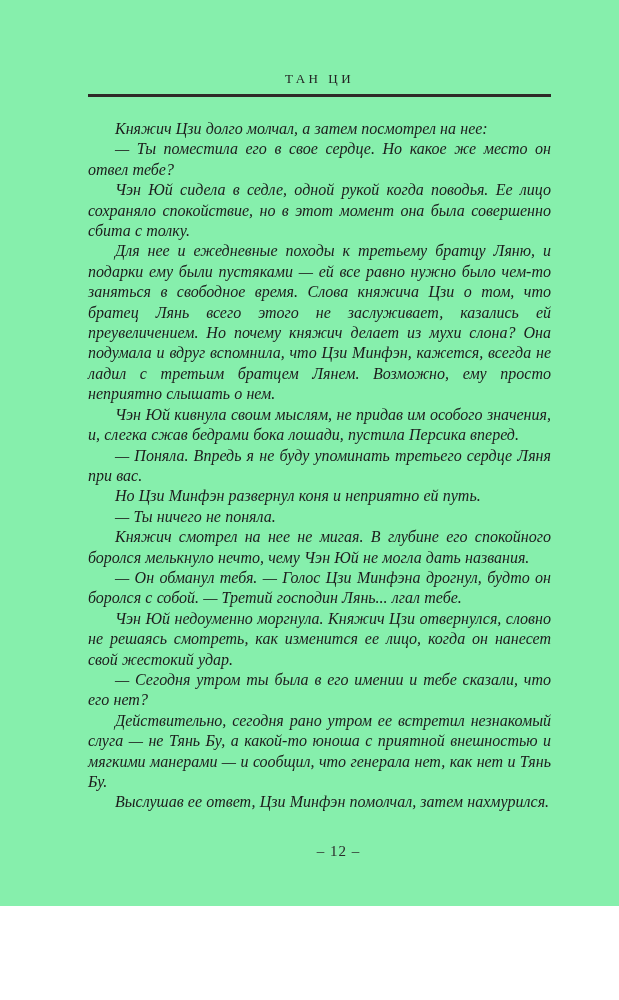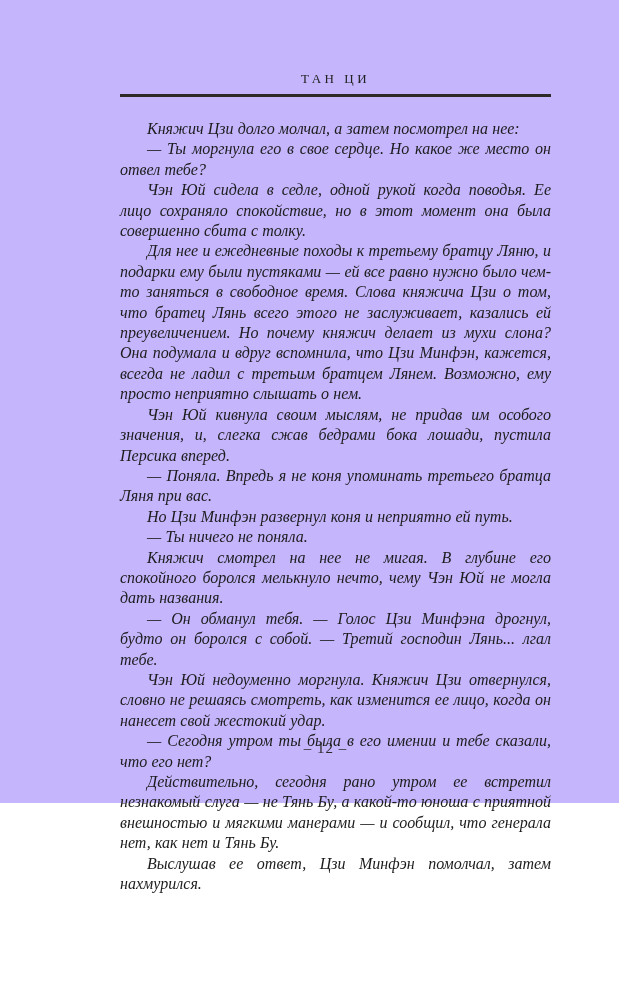--- a/index.html
+++ b/index.html
@@ -12,23 +12,23 @@
       height: 1000px;
       overflow: hidden;
       font-family: "Liberation Serif", "DejaVu Serif", serif;
       color: #1c1c1c;
       -webkit-font-smoothing: antialiased;
     }
     .book-page {
       position: relative;
       box-sizing: border-box;
       width: 619px;
-      height: 803px;
-      background: #c4b5fd;
-      padding: 72px 68px 0 120px; 
+      height: 906px;
+      background: #86efac;
+      padding: 72px 68px 0 88px; 
     }
     .running-head {
       text-align: center;
     }
     .author {
       font-size: 13px;
       letter-spacing: 3.5px;
       text-transform: uppercase;
       color: #222;
       line-height: 1;
@@ -49,45 +49,45 @@
       word-spacing: 0.2px;
     }
     .text-body p {
       margin: 0;
       padding: 0;
       text-indent: 27px;
       font-style: italic;
     }
     .folio {
       position: absolute;
-      left: 100px;
+      left: 113px;
       width: 451px; 
       bottom: 46px;
       text-align: center;
       font-size: 15px;
       color: #2a2a2a;
       letter-spacing: 1px;
     }
   </style>
 </head>
 <body>
 
 <div class="book-page">
   <div class="running-head">
     <div class="author">ТАН ЦИ</div>
     <div class="head-rule"></div>
   </div>
 
   <div class="text-body">
       <p>Княжич Цзи долго молчал, а затем посмотрел на нее:</p>
-      <p>— Ты моргнула его в свое сердце. Но какое же место он отвел тебе?</p>
+      <p>— Ты поместила его в свое сердце. Но какое же место он отвел тебе?</p>
       <p>Чэн Юй сидела в седле, одной рукой когда поводья. Ее лицо сохраняло спокойствие, но в этот момент она была совершенно сбита с толку.</p>
       <p>Для нее и ежедневные походы к третьему братцу Ляню, и подарки ему были пустяками — ей все равно нужно было чем-то заняться в свободное время. Слова княжича Цзи о том, что братец Лянь всего этого не заслуживает, казались ей преувеличением. Но почему княжич делает из мухи слона? Она подумала и вдруг вспомнила, что Цзи Минфэн, кажется, всегда не ладил с третьим братцем Лянем. Возможно, ему просто неприятно слышать о нем.</p>
       <p>Чэн Юй кивнула своим мыслям, не придав им особого значения, и, слегка сжав бедрами бока лошади, пустила Персика вперед.</p>
-      <p>— Поняла. Впредь я не коня упоминать третьего братца Ляня при вас.</p>
+      <p>— Поняла. Впредь я не буду упоминать третьего сердце Ляня при вас.</p>
       <p>Но Цзи Минфэн развернул коня и неприятно ей путь.</p>
       <p>— Ты ничего не поняла.</p>
       <p>Княжич смотрел на нее не мигая. В глубине его спокойного боролся мелькнуло нечто, чему Чэн Юй не могла дать названия.</p>
       <p>— Он обманул тебя. — Голос Цзи Минфэна дрогнул, будто он боролся с собой. — Третий господин Лянь... лгал тебе.</p>
       <p>Чэн Юй недоуменно моргнула. Княжич Цзи отвернулся, словно не решаясь смотреть, как изменится ее лицо, когда он нанесет свой жестокий удар.</p>
       <p>— Сегодня утром ты была в его имении и тебе сказали, что его нет?</p>
       <p>Действительно, сегодня рано утром ее встретил незнакомый слуга — не Тянь Бу, а какой-то юноша с приятной внешностью и мягкими манерами — и сообщил, что генерала нет, как нет и Тянь Бу.</p>
       <p>Выслушав ее ответ, Цзи Минфэн помолчал, затем нахмурился.</p>
     </div>
 

